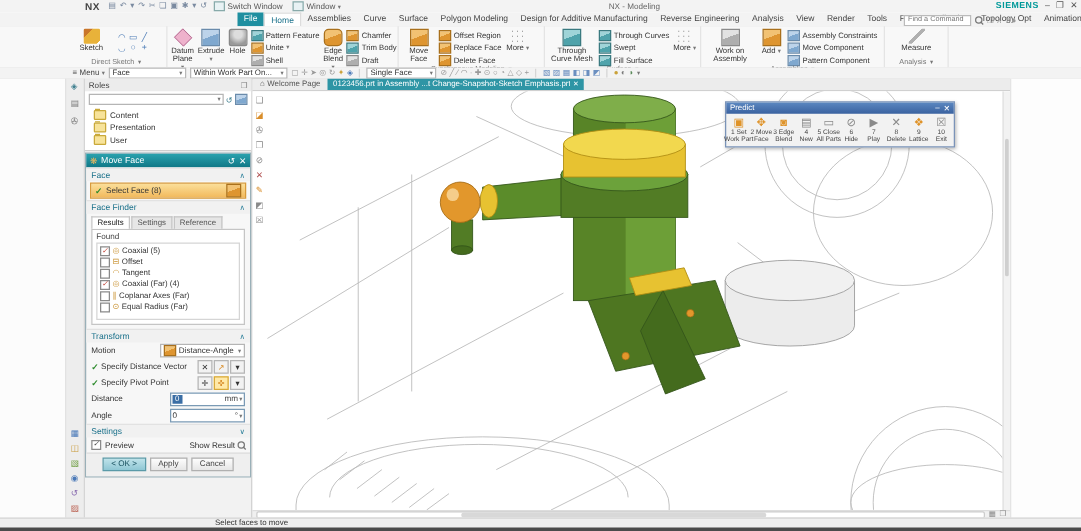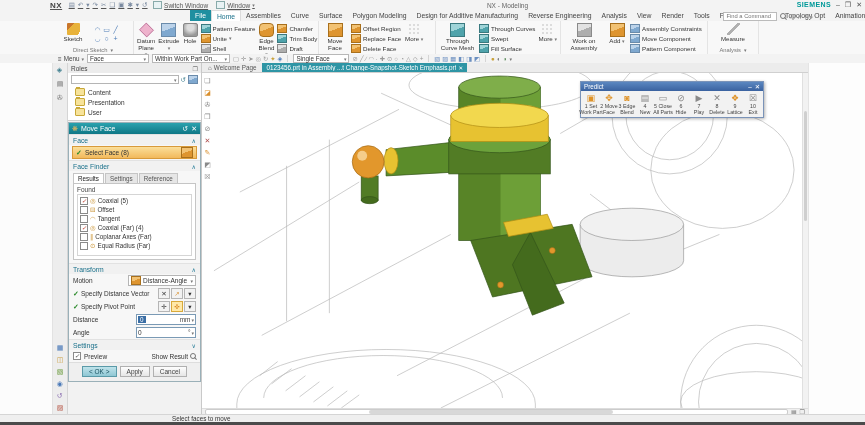--- a/index.html
+++ b/index.html
@@ -1,20 +1,20 @@
 <!DOCTYPE html>
 <html><head>
 <meta charset="utf-8">
 <style>
   html,body{margin:0;padding:0;background:#fff;}
   .window{position:relative;width:865px;height:425px;background:#fff;overflow:hidden;
     font-family:"Liberation Sans",sans-serif;color:#333;}
   
   .titlebar{position:absolute;top:0;left:0;right:0;height:10px;background:#f3f3f3;
-    font-size:6.5px;display:flex;align-items:center;padding-left:50px;color:#555;text-decoration:underline;}
+    font-size:6.5px;display:flex;align-items:center;padding-left:68px;color:#555;}
   .nx-logo{font-weight:bold;color:#444;font-size:8px;letter-spacing:.5px;margin-right:5px;}
   .qat{display:flex;align-items:center;}
   .qat span{margin:0 1.5px;color:#7a8aa0;font-size:6.5px;line-height:10px;}
   .tb-btn{margin:0 4px;display:inline-flex;align-items:center;gap:2px;color:#555;white-space:nowrap;}
   .tb-ic{width:7px;height:6px;border:1px solid #8aa;background:#e8f2f4;display:inline-block;}
   .win-title{position:absolute;left:150px;right:0;text-align:center;color:#666;pointer-events:none;}
   .brand{position:absolute;right:34px;top:1px;color:#099;font-weight:bold;font-size:7px;letter-spacing:.4px;}
   .win-controls{position:absolute;right:3px;top:0;display:flex;gap:5px;color:#555;font-size:7px;line-height:10px;}
   
   .tabs-row{position:absolute;top:10px;left:0;right:0;height:11px;background:#f3f3f3;

